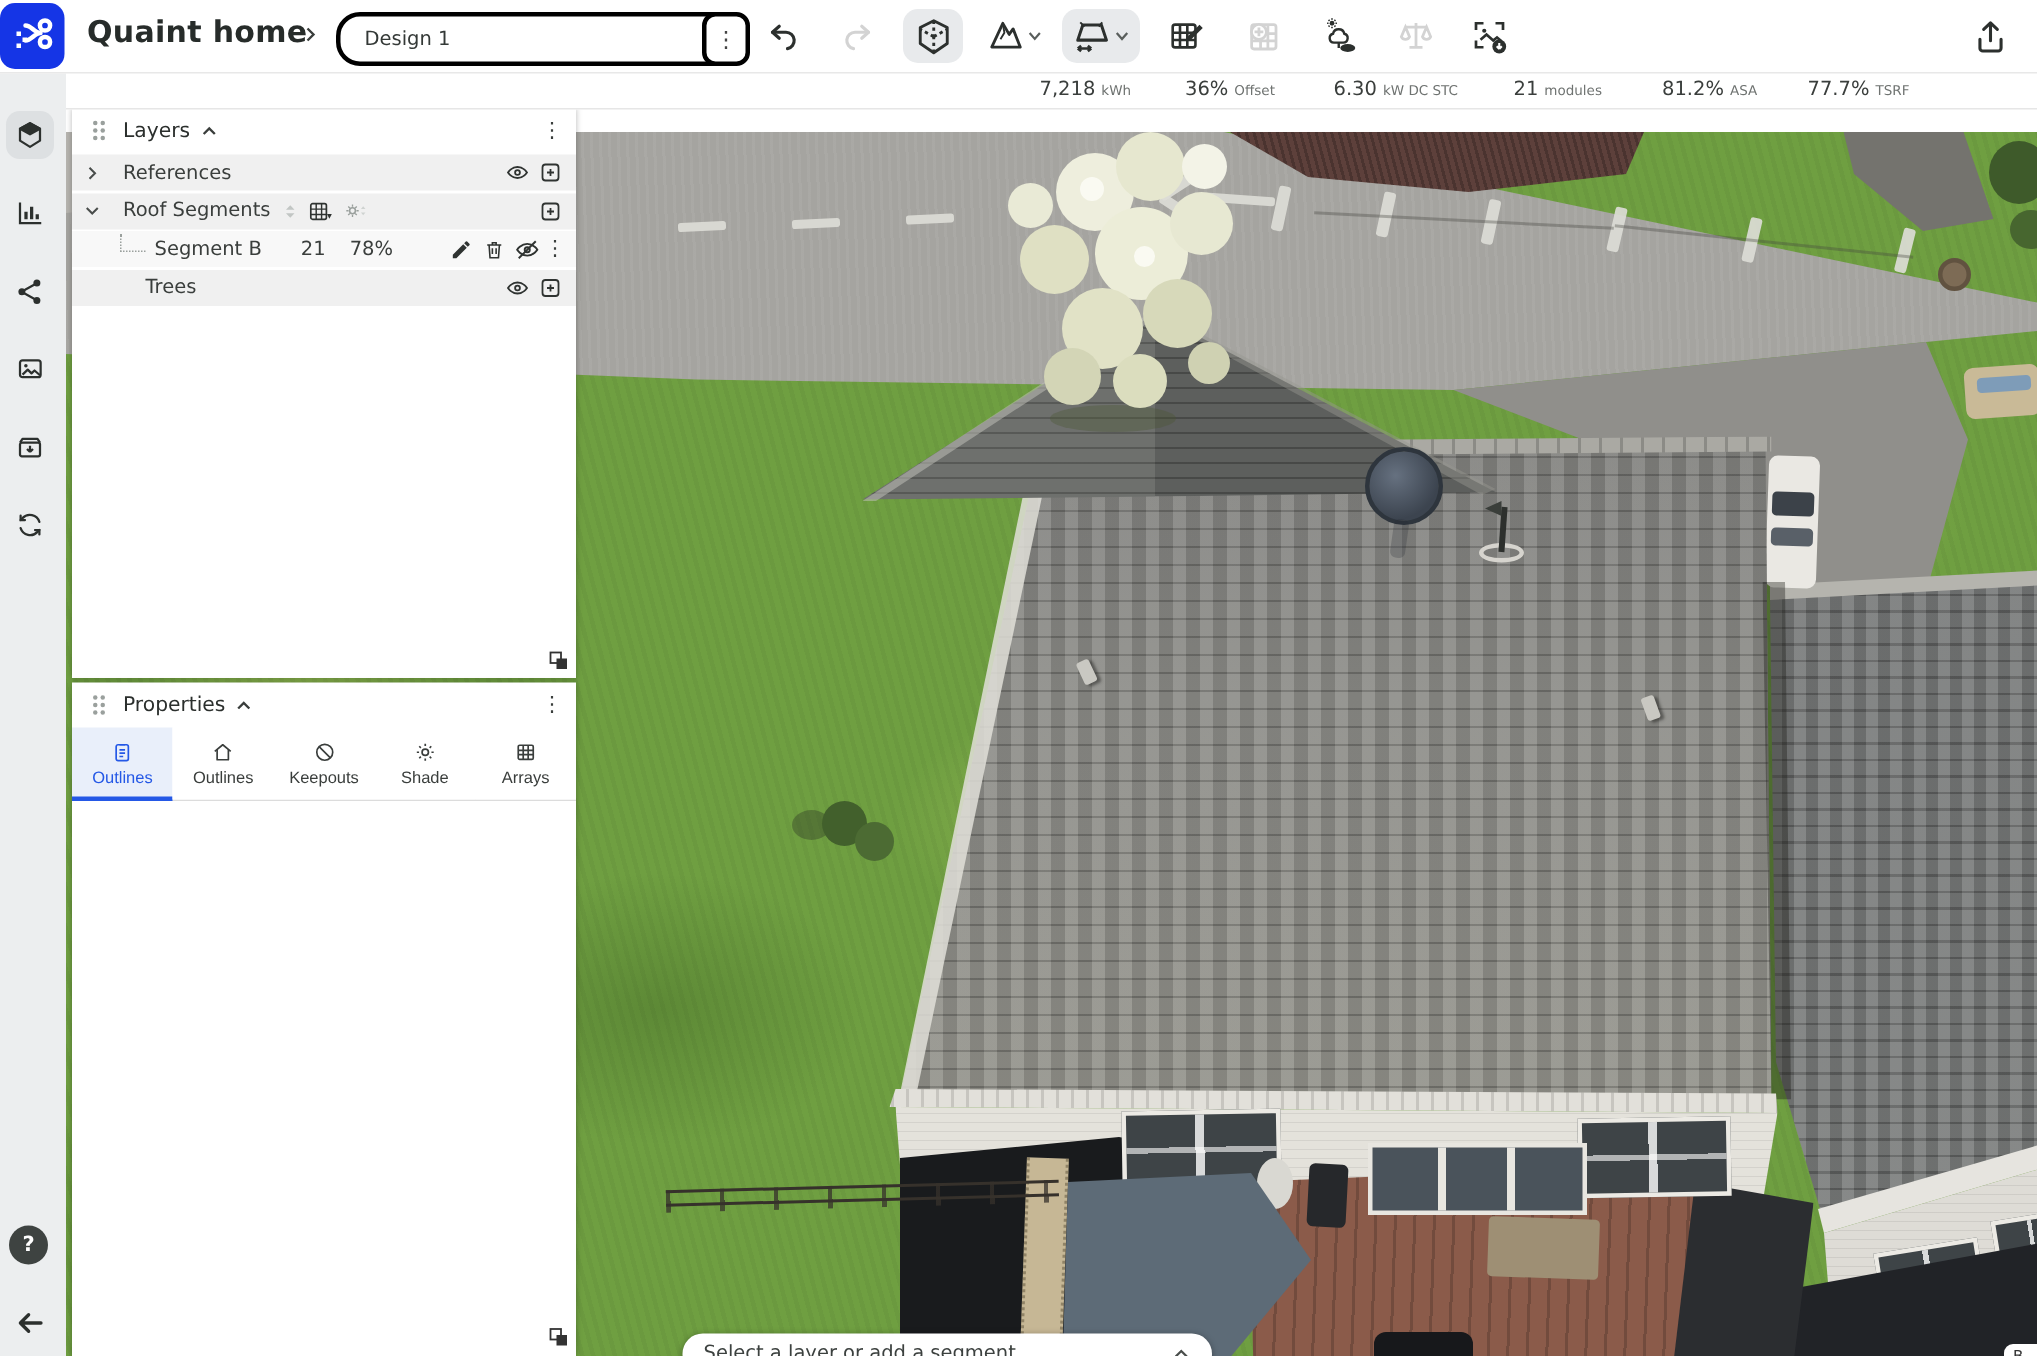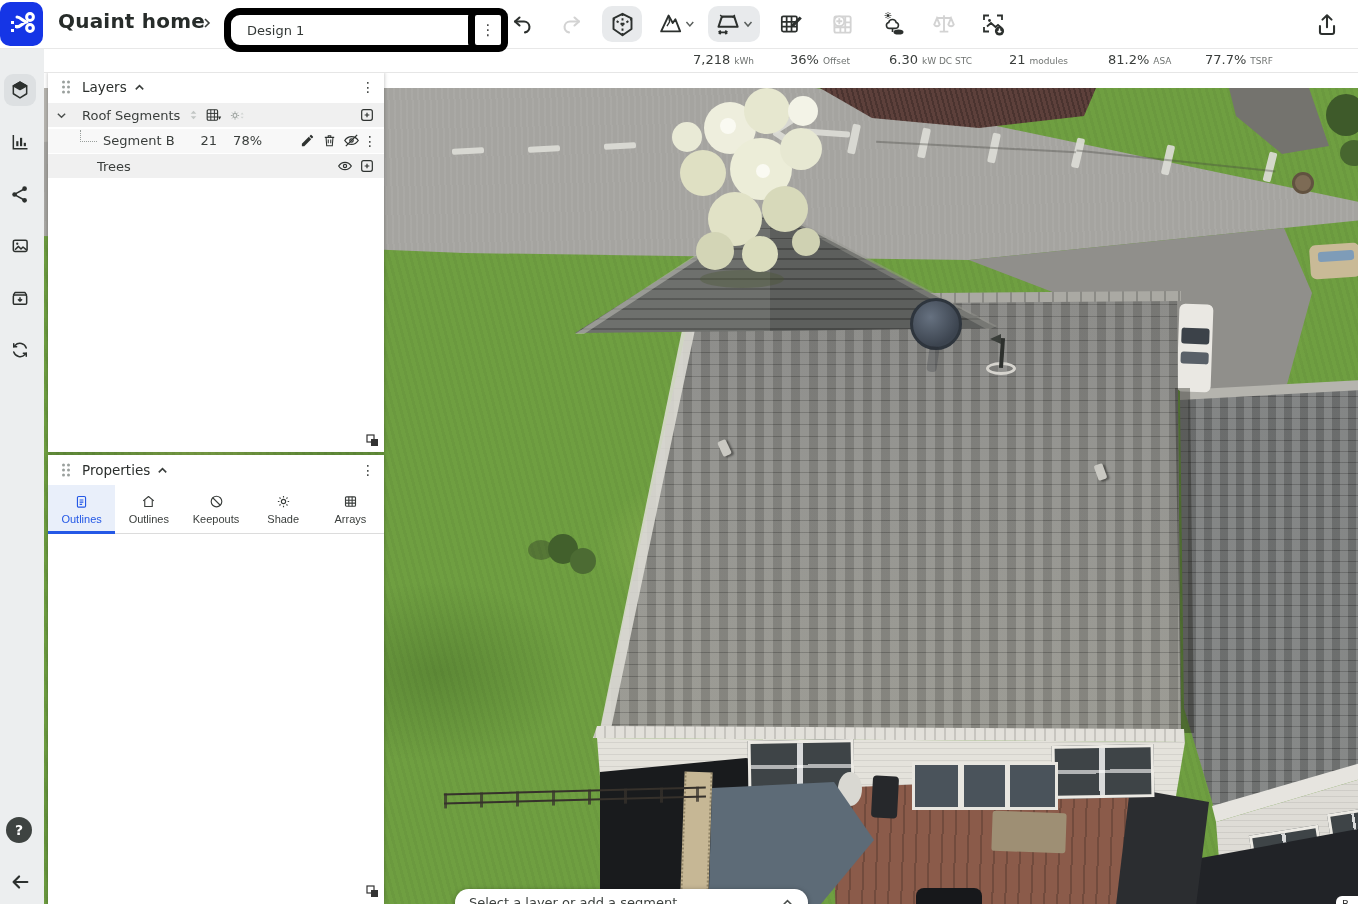--- a/index.html
+++ b/index.html
@@ -3,21 +3,21 @@
 <meta charset="utf-8">
 <style>
   html,body{margin:0;padding:0;background:#fff;font-family:"DejaVu Sans","Liberation Sans",sans-serif;}
   #app{position:relative;width:1358px;height:904px;overflow:hidden;background:#fff;}
   .abs{position:absolute;}
   svg{display:block;}
   
   #topbar{position:absolute;left:0;top:0;width:1358px;height:48px;background:#fff;border-bottom:1px solid #e8e8e8;z-index:40;}
   #logo{position:absolute;left:0;top:2px;width:43px;height:44px;border-radius:10px;background:#1535e6;display:flex;align-items:center;justify-content:center;}
   #ptitle{position:absolute;left:58px;top:9px;font-size:20px;font-weight:600;color:#272c2a;letter-spacing:.2px;}
-  .pillbtn{position:absolute;border:7px solid #000000;border-radius:16px;background:#fff;display:flex;align-items:center;cursor:pointer;}
+  .pillbtn{position:absolute;border:3px solid #000000;border-radius:16px;background:#fff;display:flex;align-items:center;cursor:pointer;}
   #designsel{left:224px;top:8px;width:238px;height:30px;padding:0 12px 0 16px;justify-content:space-between;font-size:13px;color:#33383 6;}
   #design-kebab{left:468px;top:8px;width:26px;height:30px;border-radius:9px;justify-content:center;font-size:15px;color:#444;}
   .tbtn{position:absolute;top:6px;width:38px;height:36px;display:flex;align-items:center;justify-content:center;background:transparent;border:0;border-radius:10px;cursor:pointer;color:#2c302e;}
   .tbtn.chip{background:#e8eaec;}
   .tbtn.dis{color:#d3d3d3;cursor:default;}
   .caret{color:#595e5c;margin-left:1px;}
   
   #statsbar{position:absolute;left:44px;top:48px;width:1314px;height:24px;background:#fff;border-bottom:1px solid #e6e6e6;z-index:30;}
   .stat{position:absolute;top:4px;display:flex;align-items:baseline;gap:4px;white-space:nowrap;}
   .stat .v{font-size:13px;color:#3a3e3c;font-weight:500;}
@@ -399,20 +399,41 @@
     <span class="ttl">Layers</span>
     <svg width="13" height="13" viewBox="0 0 14 14">
           <path d="M3 9l4-4 4 4" stroke="#3a3e3c" stroke-width="1.7" fill="none"></path>
         </svg>
     <span class="hkebab">⋮</span>
   </div>
   <div style="padding-top:1px;">
     <div class="lrow">
       <span class="chev">
             <svg width="11" height="11" viewBox="0 0 12 12">
+              <path d="M4 2l4 4-4 4" stroke="#4a4e4c" stroke-width="1.5" fill="none"></path>
+            </svg>
+          </span>
+      <span class="lbl" style="margin-left:8px">References</span>
+      <span class="sp"></span>
+      <button class="ric">
+            <svg width="16" height="16" viewBox="0 0 24 24" fill="none" stroke="currentColor" stroke-width="1.8">
+              <path d="M2.5 12S6 6.5 12 6.5 21.5 12 21.5 12 18 17.5 12 17.5 2.5 12 2.5 12z"></path>
+              <circle cx="12" cy="12" r="2.4"></circle>
+            </svg>
+          </button>
+      <button class="ric">
+            <svg width="16" height="16" viewBox="0 0 24 24" fill="none" stroke="currentColor" stroke-width="1.8">
+              <rect x="4" y="4" width="16" height="16" rx="3"></rect>
+              <path d="M12 8.5v7M8.5 12h7"></path>
+            </svg>
+          </button>
+    </div>
+    <div class="lrow">
+      <span class="chev">
+            <svg width="11" height="11" viewBox="0 0 12 12">
               <path d="M2 4l4 4 4-4" stroke="#4a4e4c" stroke-width="1.5" fill="none"></path>
             </svg>
           </span>
       <span class="lbl" style="margin-left:8px">Roof Segments</span>
       <svg width="13" height="14" viewBox="0 0 16 16" style="margin-left:7px">
             <path d="M4.5 6.5L8 2.8l3.5 3.7z" fill="#c2c6c4"></path>
             <path d="M4.5 9.5L8 13.2l3.5-3.7z" fill="#c2c6c4"></path>
           </svg>
       <svg width="16" height="14" viewBox="0 0 20 16" style="margin-left:6px">
             <rect x="1.5" y="1.5" width="13" height="13" rx="1.5" fill="none" stroke="#2f3331" stroke-width="1.4"></rect>

